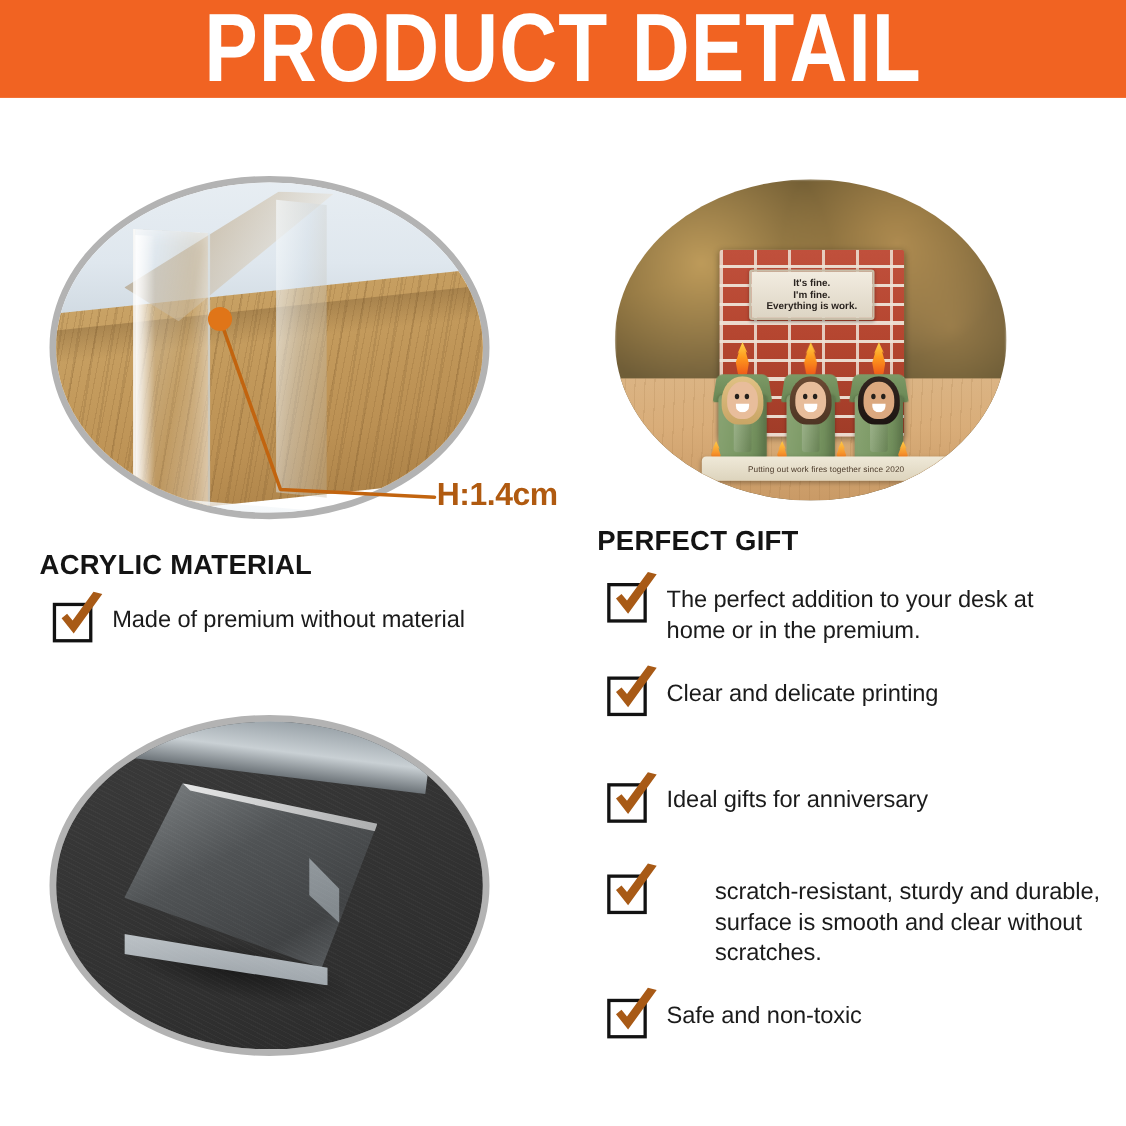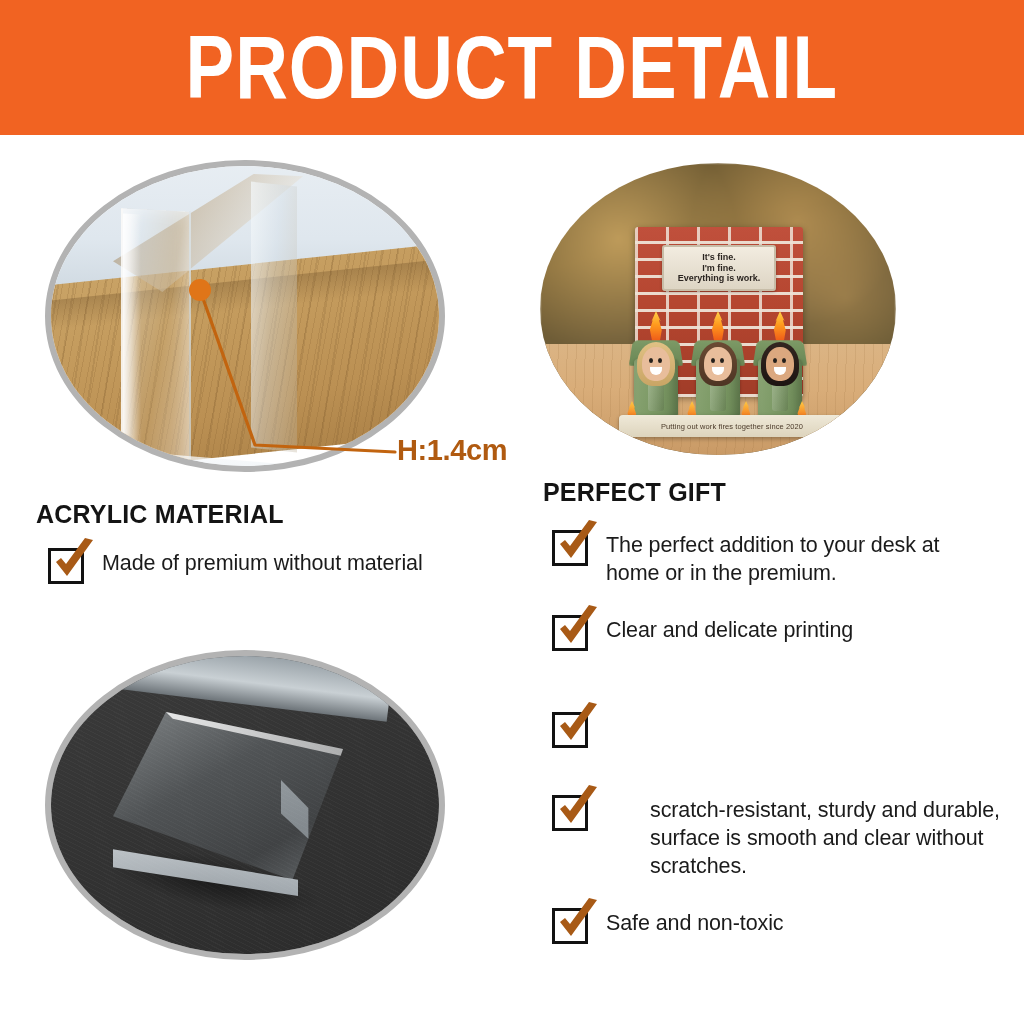--- a/index.html
+++ b/index.html
@@ -13,21 +13,21 @@
     font-family: "Liberation Sans", sans-serif;
     overflow: hidden;
     position: relative;
   }
 
   
   .banner {
     position: absolute;
     left: 0; top: 0;
     width: 1024px;
-    height: 135px;
+    height: 89px;
     background: #f16322;
     display: flex;
     align-items: center;
     justify-content: center;
     text-align: center;
   }
   .banner-title {
     color: #ffffff;
     font-family: "Liberation Sans", sans-serif;
     font-size: 76px;
@@ -121,21 +121,21 @@
   .slab-gloss {
     position: absolute;
     left: 72px; top: 48px;
     width: 18px; height: 250px;
     background: linear-gradient(90deg, rgba(255,255,255,0.9), rgba(255,255,255,0));
     transform: skewY(3deg);
   }
 
   
   #oval-product {
-    left: 540px; top: 163px;
+    left: 559px; top: 163px;
     width: 356px; height: 292px;
     border-radius: 50%;
     overflow: hidden;
     text-align: right;
   }
   .prod-bg {
     position: absolute; inset: 0;
     background:
       radial-gradient(circle at 22% 26%, rgba(245,200,120,0.55) 0%, rgba(245,200,120,0) 34%),
       radial-gradient(circle at 72% 20%, rgba(236,186,110,0.45) 0%, rgba(236,186,110,0) 30%),
@@ -518,20 +518,21 @@
   </div>
   <div class="feature-text">Clear and delicate printing</div>
 </div>
 
 <div class="feature-row" id="feat-gift-2">
   <div class="checkbox">
     <svg class="tick" viewBox="0 0 48 48">
       <path d="M7 24 L18 38 L44 2 L36 0 L17 26 L12 20 Z" fill="#a85a16"></path>
     </svg>
   </div>
+  <div class="feature-text">Ideal gifts for anniversary</div>
 </div>
 
 <div class="feature-row" id="feat-gift-3">
   <div class="checkbox">
     <svg class="tick" viewBox="0 0 48 48">
       <path d="M7 24 L18 38 L44 2 L36 0 L17 26 L12 20 Z" fill="#a85a16"></path>
     </svg>
   </div>
   <div class="feature-text">scratch-resistant, sturdy and durable, surface is smooth and clear without scratches.</div>
 </div>

